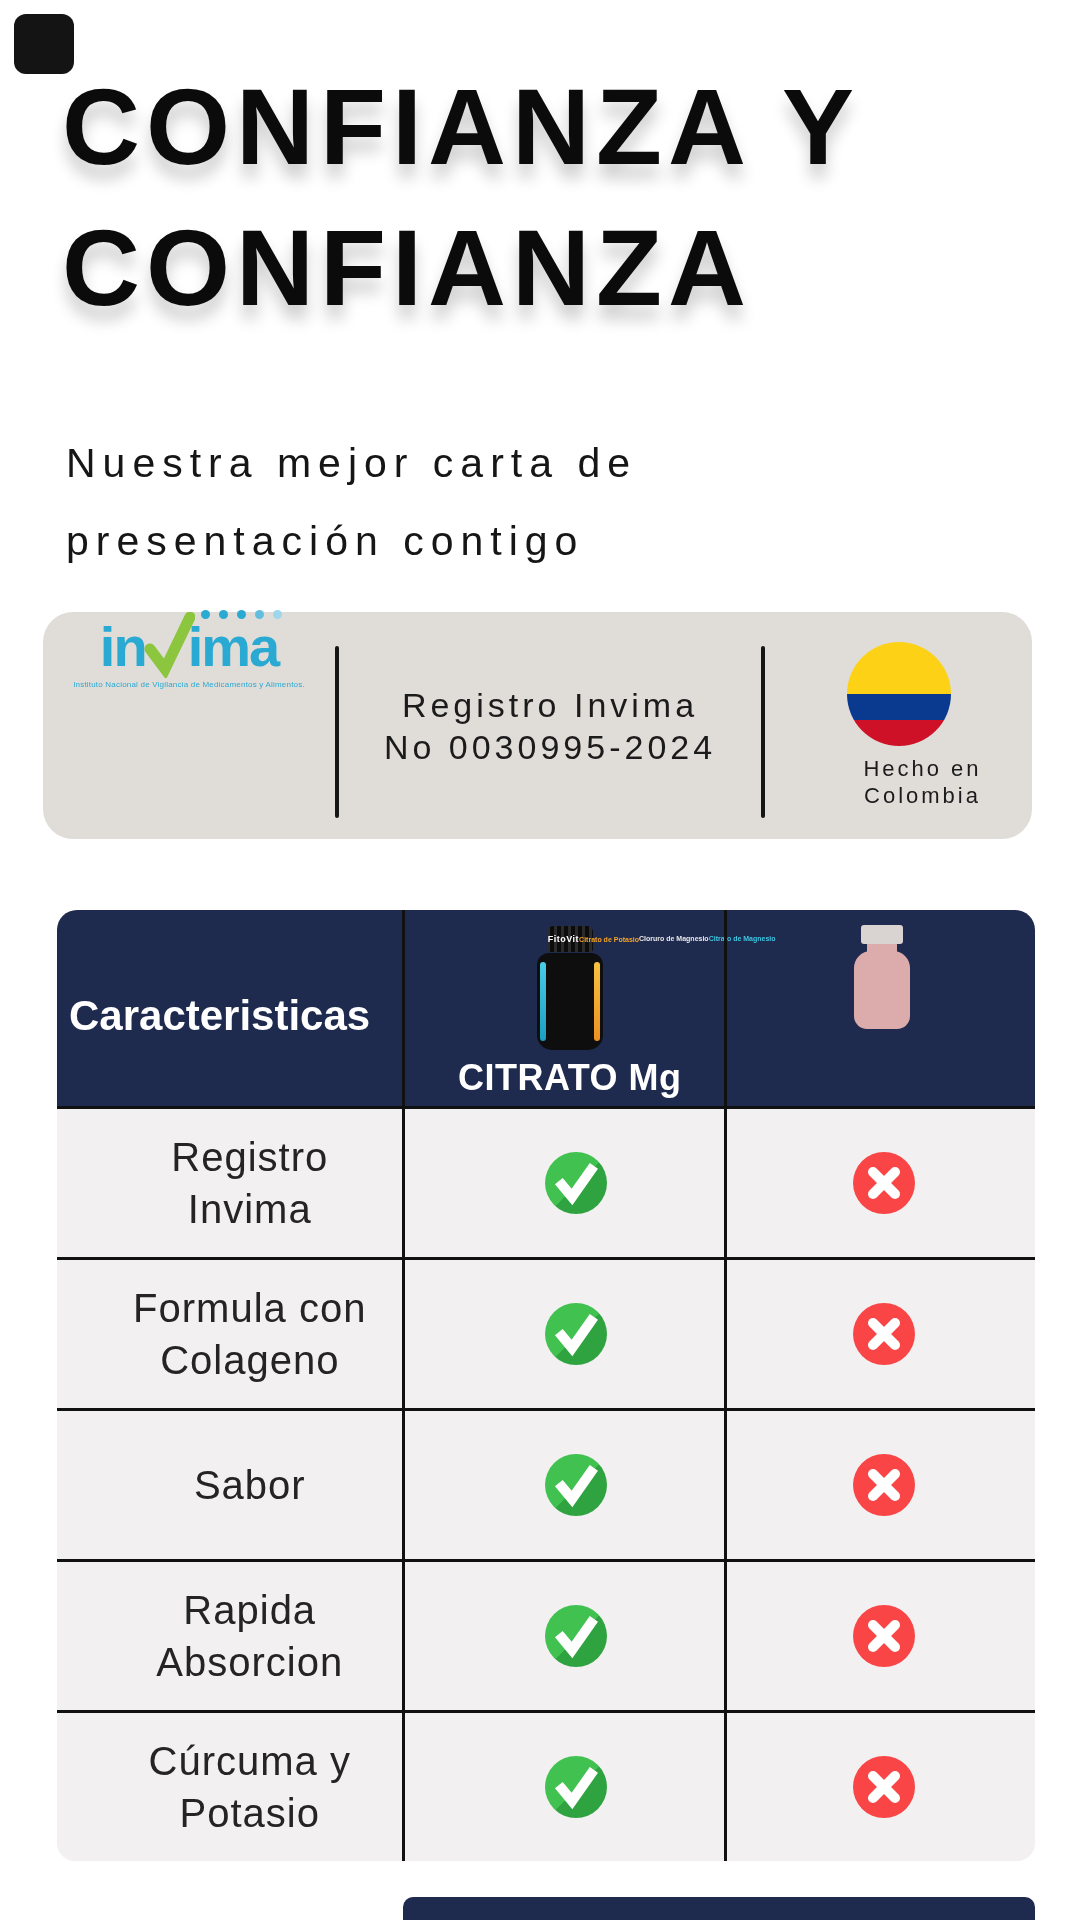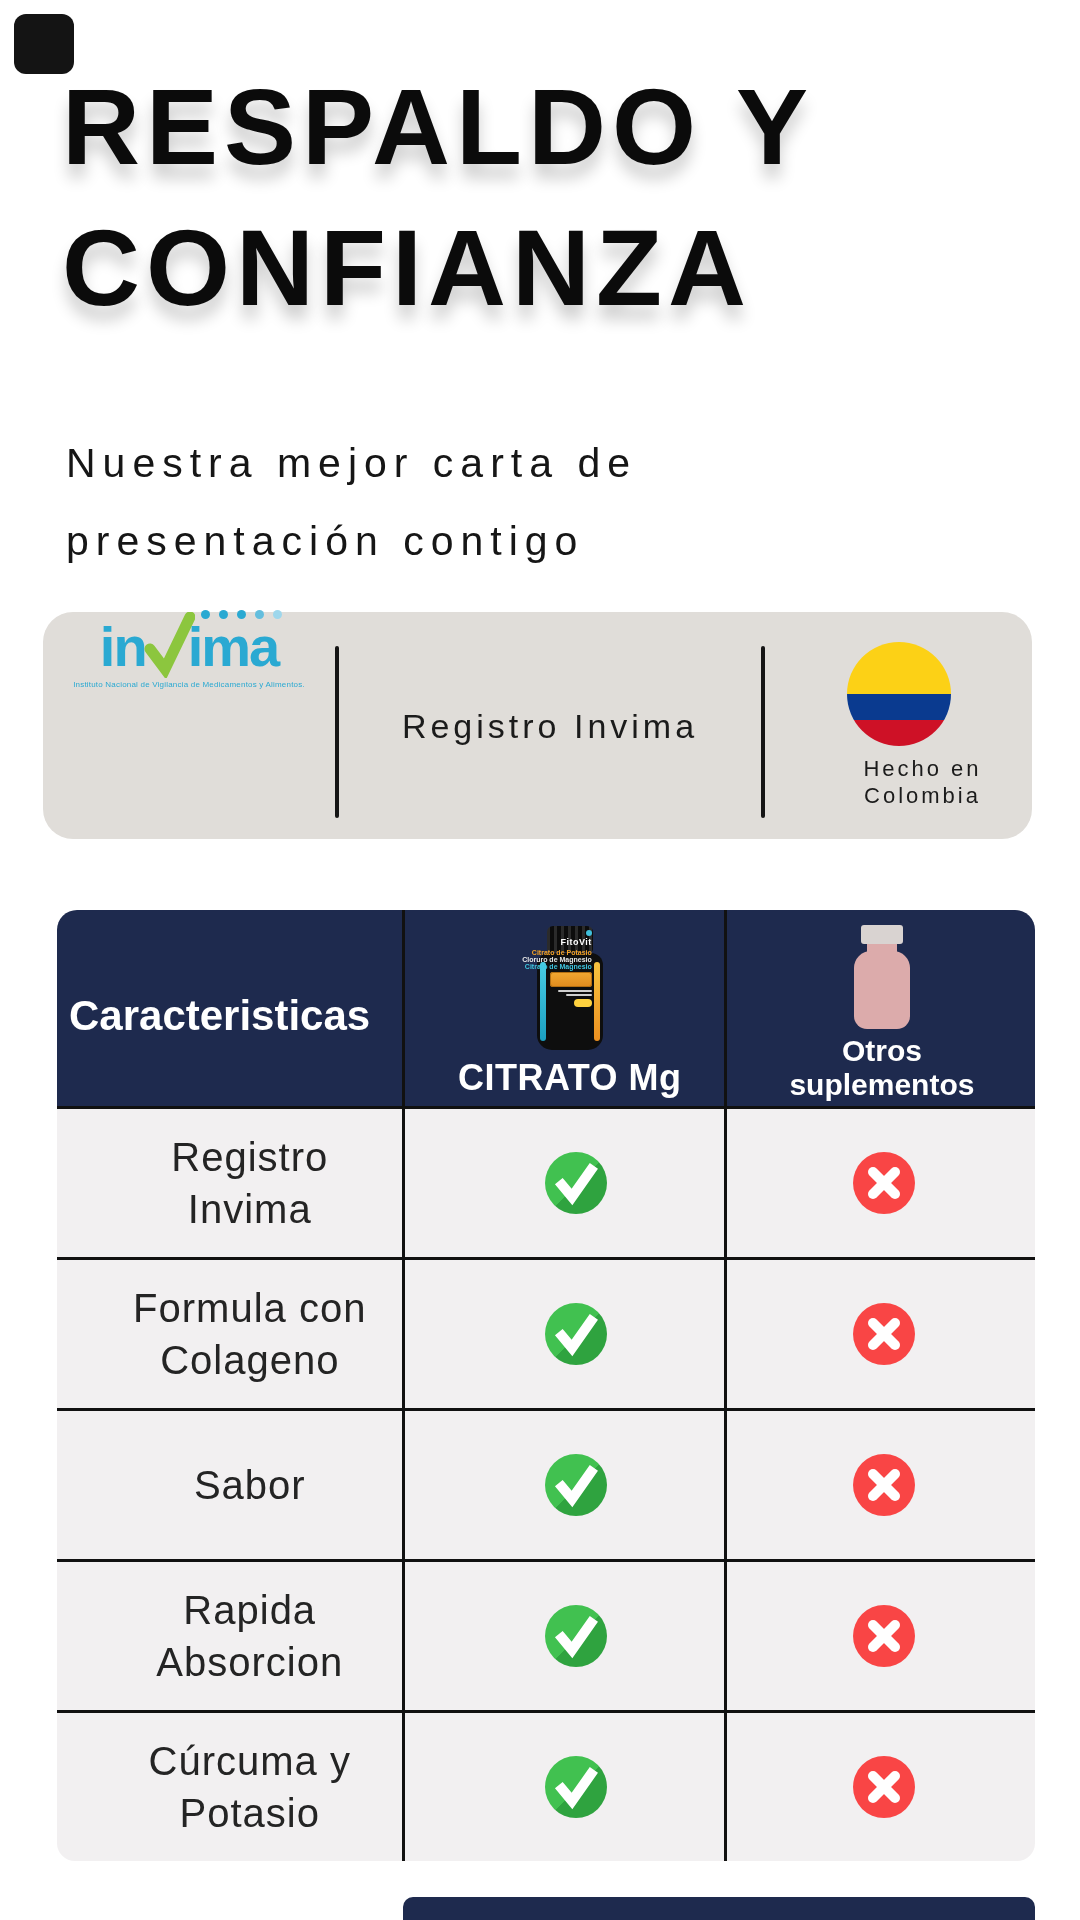--- a/index.html
+++ b/index.html
@@ -71,21 +71,21 @@
   
   .cbottle{width:66px;height:124px;position:relative;}
   .cbottle .cap{width:46px;height:26px;margin:0 auto;border-radius:6px 6px 3px 3px;
                 background:repeating-linear-gradient(90deg,#2b2b2b 0 3px,#0c0c0c 3px 7px);}
   .cbottle .cbody{width:66px;height:97px;margin-top:1px;background:#0e0e0e;
                   border-radius:12px 12px 15px 15px;position:relative;overflow:hidden;}
   .cbottle .cbody::before{content:"";position:absolute;left:3px;top:9px;bottom:9px;width:6px;
                   border-radius:3px;background:linear-gradient(#49cde4,#1b9fc0);}
   .cbottle .cbody::after{content:"";position:absolute;right:3px;top:9px;bottom:9px;width:6px;
                   border-radius:3px;background:linear-gradient(#f8c33f,#ec9020);}
-  .clabel{position:absolute;left:11px;right:11px;top:4px;display:flex;flex-direction:column;align-items:flex-end;}
+  .clabel{position:absolute;left:11px;right:11px;top:4px;display:flex;flex-direction:row;align-items:center;}
   .clabel .figure{width:6px;height:6px;border-radius:50%;background:#3fc0dc;margin-bottom:1px;}
   .clabel .cbrand{color:#ffffff;font-size:9px;font-weight:bold;letter-spacing:0.5px;white-space:nowrap;}
   .clabel .l-or{color:#f5a427;font-size:7px;font-weight:bold;white-space:nowrap;margin-top:2px;}
   .clabel .l-wh{color:#e9e9e9;font-size:7px;font-weight:bold;white-space:nowrap;}
   .clabel .l-cy{color:#3fc6e0;font-size:7px;font-weight:bold;white-space:nowrap;}
   .clabel .obox{margin-top:2px;width:42px;height:15px;border-radius:3px;
                 background:linear-gradient(#f2a832,#e08b1d);box-shadow:inset 0 0 0 1px #b46f12;}
   .clabel .mline{margin-top:3px;width:34px;height:2px;background:#cfcfcf;border-radius:1px;}
   .clabel .mline.s{width:26px;margin-top:2px;}
   .clabel .ypill{margin-top:3px;width:18px;height:8px;border-radius:4px;background:#ffd23f;}
@@ -101,21 +101,21 @@
               background:#1e2a4e;border-radius:10px 10px 0 0;}
 </style>
 </head>
 <body>
 
 <div class="canvas">
 
   <div class="brand-mark"></div>
 
   <div class="headline">
-    <div>RESPALDO Y</div>
+    <div>CONFIANZA Y</div>
     <div>CONFIANZA</div>
   </div>
 
   <div class="subtitle">
     <div>Nuestra mejor carta de</div>
     <div>presentación contigo</div>
   </div>
 
   <div class="banner">
     <div class="invima-zone">
@@ -133,20 +133,21 @@
             <i style="background:#9ed7ec"></i>
         </span>
       </div>
       <div class="invima-tagline">Instituto Nacional de Vigilancia de Medicamentos y Alimentos.</div>
     </div>
 
     <div class="vdiv d1"></div>
 
     <div class="registro-zone">
       <div>Registro Invima</div>
+      <div>No 0030995-2024</div>
     </div>
 
     <div class="vdiv d2"></div>
 
     <div class="origin-zone">
       <div class="flag"></div>
       <div class="origin-text">
         <div>Hecho en</div>
         <div>Colombia</div>
       </div>
@@ -178,24 +179,20 @@
           </div>
         </div>
         <div class="product-name">CITRATO Mg</div>
       </div>
       <div class="th3">
         <div class="pbottle">
           <div class="pcap"></div>
           <div class="pneck"></div>
           <div class="pbody"></div>
         </div>
-        <div class="others-name">
-          <div>Otros</div>
-          <div>suplementos</div>
-        </div>
       </div>
     </div>
 
     <div>
   <div class="trow">
     <div class="td1">
       <div class="feature">
         <div>Registro</div>
         <div>Invima</div>
       </div>

